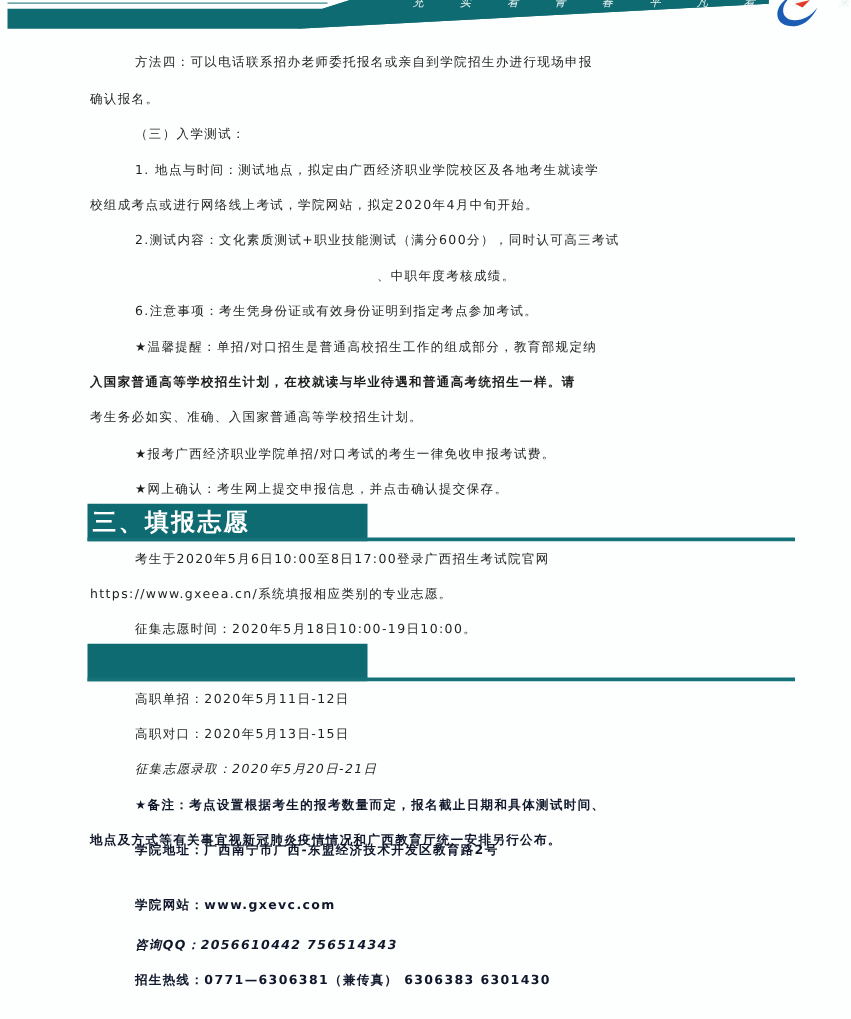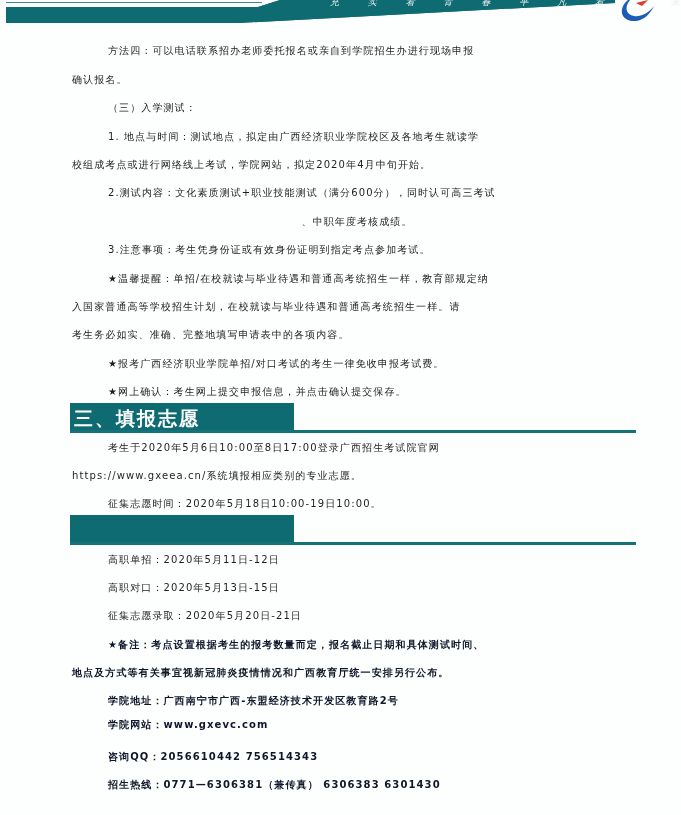--- a/index.html
+++ b/index.html
@@ -56,43 +56,43 @@
 </div>
 
 <div class="content">
   <div class="p indent" style="top:37px;">方法四：可以电话联系招办老师委托报名或亲自到学院招生办进行现场申报</div>
   <div class="p" style="top:66px;">确认报名。</div>
   <div class="p indent" style="top:94px;">（三）入学测试：</div>
   <div class="p indent" style="top:123px;">1. 地点与时间：测试地点，拟定由广西经济职业学院校区及各地考生就读学</div>
   <div class="p" style="top:151px;">校组成考点或进行网络线上考试，学院网站，拟定2020年4月中旬开始。</div>
   <div class="p indent" style="top:179px;">2.测试内容：文化素质测试+职业技能测试（满分600分），同时认可高三考试</div>
   <div class="p" style="top:208px;text-align:center;">、中职年度考核成绩。</div>
-  <div class="p indent" style="top:236px;">3.注意事项：考生凭身份证或有效身份证明到指定考点参加考试。</div>
-  <div class="p indent" style="top:265px;">★温馨提醒：单招/在校就读与毕业待遇和普通高考统招生一样，教育部规定纳</div>
-  <div class="p" style="top:293px;">入国家普通高等学校招生计划，在校就读与毕业待遇和普通高考统招生一样。请</div>
-  <div class="p" style="top:321px;">考生务必如实、准确、完整地填写申请表中的各项内容。</div>
+  <div class="p indent" style="top:236px;">6.注意事项：考生凭身份证或有效身份证明到指定考点参加考试。</div>
+  <div class="p indent" style="top:265px;">★温馨提醒：单招/对口招生是普通高校招生工作的组成部分，教育部规定纳</div>
+  <div class="p" style="top:293px;font-weight:bold;">入国家普通高等学校招生计划，在校就读与毕业待遇和普通高考统招生一样。请</div>
+  <div class="p" style="top:321px;">考生务必如实、准确、入国家普通高等学校招生计划。</div>
   <div class="p indent" style="top:350px;">★报考广西经济职业学院单招/对口考试的考生一律免收申报考试费。</div>
   <div class="p indent" style="top:378px;">★网上确认：考生网上提交申报信息，并点击确认提交保存。</div>
 
   <div class="sec-head" style="top:403px;text-align:right;">
     <div class="sec-box"></div>
     <div class="sec-line"></div>
     <div class="sec-title">三、填报志愿</div>
   </div>
   <div class="p indent" style="top:434px;">考生于2020年5月6日10:00至8日17:00登录广西招生考试院官网</div>
   <div class="p" style="top:462px;">https://www.gxeea.cn/系统填报相应类别的专业志愿。</div>
   <div class="p indent" style="top:490px;">征集志愿时间：2020年5月18日10:00-19日10:00。</div>
 
   <div class="sec-head" style="top:515px;">
     <div class="sec-box"></div>
     <div class="sec-line"></div>
   </div>
   <div class="p indent" style="top:546px;">高职单招：2020年5月11日-12日</div>
   <div class="p indent" style="top:574px;">高职对口：2020年5月13日-15日</div>
-  <div class="p indent" style="top:602px;">征集志愿录取：2020年5月20日-21日</div>
+  <div class="p indent" style="top:602px;font-style:italic;">征集志愿录取：2020年5月20日-21日</div>
 
   <div class="p indent bold" style="top:631px;">★备注：考点设置根据考生的报考数量而定，报名截止日期和具体测试时间、</div>
   <div class="p bold" style="top:659px;">地点及方式等有关事宜视新冠肺炎疫情情况和广西教育厅统一安排另行公布。</div>
-  <div class="p indent bold" style="top:687px;">学院地址：广西南宁市广西-东盟经济技术开发区教育路2号</div>
+  <div class="p indent bold" style="top:667px;">学院地址：广西南宁市广西-东盟经济技术开发区教育路2号</div>
   <div class="p indent bold" style="top:711px;">学院网站：www.gxevc.com</div>
-  <div class="p indent bold" style="top:743px;">咨询QQ：2056610442      756514343</div>
+  <div class="p indent bold" style="top:743px;font-style:italic;">咨询QQ：2056610442      756514343</div>
   <div class="p indent bold" style="top:771px;">招生热线：0771—6306381（兼传真）      6306383    6301430</div>
 </div>
 
 </body></html>

